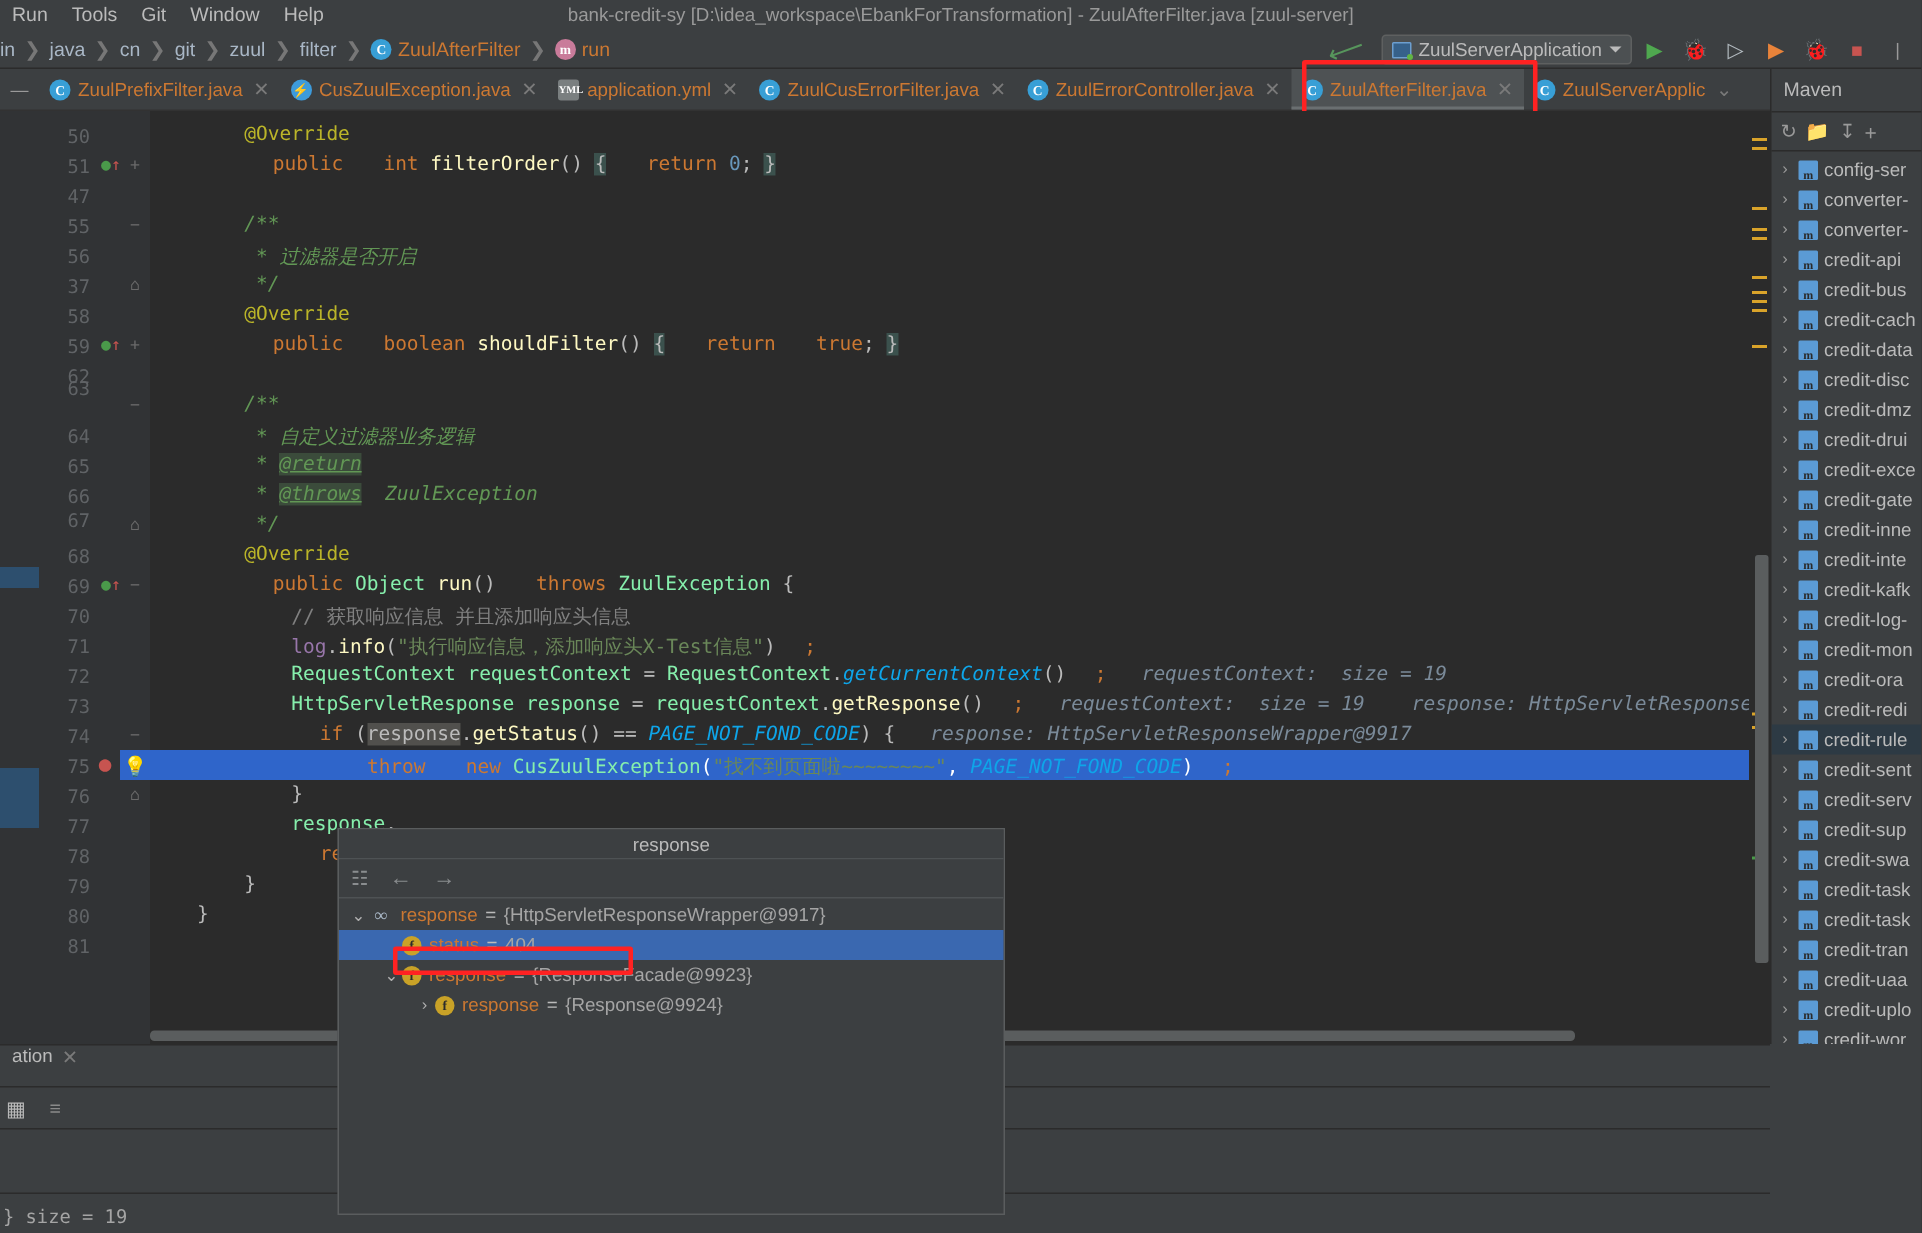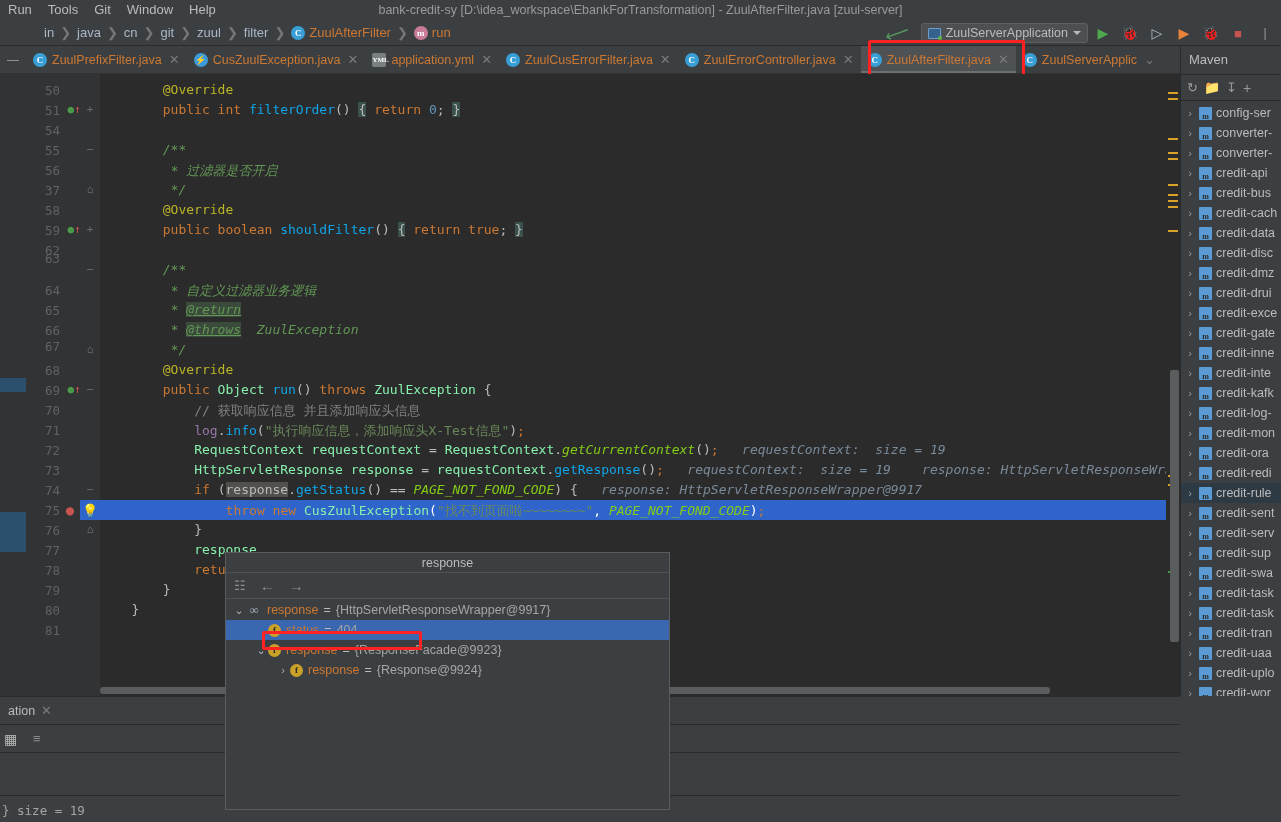--- a/index.html
+++ b/index.html
@@ -27,21 +27,21 @@
     text-align: center; line-height: 20px; font-size: 12.5px; color: #9a9a9a;
     pointer-events: none; white-space: nowrap;
   }
 
   
   .navbar {
     position: absolute; top: 20px; left: 0; width: 1281px; height: 26px;
     background: #3c3f41; display: flex; align-items: center;
     border-bottom: 1px solid #2b2b2b;
   }
-  .crumbs { display: flex; align-items: center; padding-left: 0px; margin-left: 44px; }
+  .crumbs { display: flex; align-items: center; padding-left: 0px; }
   .crumb { color: #a9b7c6; font-size: 13px; white-space: nowrap; }
   .crumb.pkg { color: #a9b7c6; }
   .crumb.cls, .crumb.mth { color: #cc7832; }
   .crumb-sep { color: #777; margin: 0 6px; font-size: 13px; }
   .cicon {
     display: inline-block; width: 14px; height: 14px; border-radius: 50%;
     margin-right: 4px; vertical-align: -2px; position: relative;
     font-size: 9px; line-height: 14px; text-align: center; color: #fff;
     font-family: "Liberation Serif", serif; font-weight: bold;
   }
@@ -110,31 +110,31 @@
   .marker-blue { position:absolute; left:0; width:26px; height:14px; background:#2d4f6e; }
   .gutter {
     position: absolute; left: 26px; top: 0; width: 74px; height: 622px;
     background: #313335;
   }
   .lnum { position: absolute; width: 34px; text-align: right; color: #606366; font-size: 12.5px; left: 26px; }
   .gicon { position: absolute; left: 64px; width: 16px; text-align:center; font-size: 11px; }
   .fold { position: absolute; left: 84px; width: 12px; text-align:center; color:#6a6a6a; font-size:11px; }
   .codetext { position: absolute; left: 100px; white-space: pre; font-family:"DejaVu Sans Mono", monospace; font-size:13px; }
 
-  .kw   { color: #cc7832; }
+  .kw   { color: #cc7832; margin-left: 19px; }
   .ann  { color: #bbb529; }
   .str  { color: #6a8759; }
   .num  { color: #6897bb; }
   .cmt  { color: #808080; }
   .doc  { color: #629755; font-style: italic; }
   .doctag { color: #629755; font-style: italic; text-decoration: underline; background:#3b4b3b; }
   .ident{ color: #86efac; }
   .fld  { color: #9876aa; }
-  .stat { color: #84cc16; font-style: italic; }
-  .mth  { color: #0ea5e9; }
+  .stat { color: #0ea5e9; font-style: italic; }
+  .mth  { color: #fef9c3; }
   .hintv{ color: #7a8a99; font-style: italic; }
   .brace-hl { background: #3b514d; }
   .ident-hl { background: #51504d; }
 
   .row-sel { position: absolute; left: 100px; right: 0; height: 20px; background: #2f65ca; }
   .row-sel-gutter { position:absolute; left:80px; width:20px; height:20px; background:#2f65ca; }
 
   
   .stripe-col { position: absolute; right: 0; top: 0; width: 14px; height: 622px; background:#2b2b2b; }
   .stripe { position:absolute; right:2px; width:10px; height:2px; }
@@ -182,21 +182,21 @@
   .veq { color:#bbbbbb; margin:0 5px; }
   .vval { color:#a5a5a5; }
   .status-highlight { position:absolute; border:3px solid #ff2222; border-radius:2px; pointer-events:none; }
 
   
   .bottom {
     position:absolute; left:0; top:696px; width:1180px; height:126px; background:#3c3f41;
     border-top:1px solid #2b2b2b;
   }
   .btabs { height:28px; display:flex; align-items:center; border-bottom:1px solid #2b2b2b; }
-  .btab { display:flex;align-items:center;gap:6px;padding:0 8px;height:28px;font-size:12.5px;color:#bbbbbb;white-space:nowrap;}
+  .btab { display:flex;align-items:flex-start;gap:6px;padding:0 8px;height:28px;font-size:12.5px;color:#bbbbbb;white-space:nowrap;}
   .btab.active { background:#4e5254; }
   .bglyph { width:13px;height:11px;border:1.6px solid #6c9fd0;background:#36618a;border-radius:1px;position:relative;}
   .bglyph::after{content:'';position:absolute;width:4px;height:4px;background:#62b543;border-radius:50%;right:-2px;bottom:-2px;}
   .btab .x { color:#7a7a7a; font-size:13px; }
   .bsub { height:28px; display:flex; align-items:center; gap:14px; padding-left:4px; border-bottom:1px solid #2b2b2b; }
   .bicon { width:15px;height:15px;color:#9a9a9a; }
   .bcontent { position:absolute; top:57px; left:0; right:0; bottom:26px; background:#3c3f41; border-bottom:1px solid #2b2b2b;}
   .statusbar { position:absolute; left:0; bottom:0; width:1180px; height:22px; line-height:22px;
      font-family:"DejaVu Sans Mono", monospace; font-size:12.5px; color:#a5a5a5; padding-left:2px; white-space:nowrap;}
 </style>
@@ -316,21 +316,21 @@
     </div>
     <div class="gutter"></div>
 
     <div id="code-lines">
         <div class="lnum" style="top: 9px;">50</div>
         <div class="codetext" style="top: 8px; left: 162.8px;"><span class="ann">@Override</span></div>
         <div class="lnum" style="top: 29px;">51</div>
         <div class="gicon" style="top: 29px; left: 66px;"><span style="color:#4a9a4a;">●</span><span style="color:#c75450;">↑</span></div>
         <div class="fold" style="top: 29px;">+</div>
         <div class="codetext" style="top: 28px; left: 162.8px;"><span class="kw">public</span> <span class="kw">int</span> <span class="mth">filterOrder</span>() <span class="brace-hl">{</span> <span class="kw">return</span> <span class="num">0</span>; <span class="brace-hl">}</span></div>
-        <div class="lnum" style="top: 49px;">54</div>
+        <div class="lnum" style="top: 49px;">47</div>
         <div class="codetext" style="top: 48px; left: 162.8px;"></div>
         <div class="lnum" style="top: 69px;">55</div>
         <div class="fold" style="top: 69px;">−</div>
         <div class="codetext" style="top: 68px; left: 162.8px;"><span class="doc">/**</span></div>
         <div class="lnum" style="top: 89px;">56</div>
         <div class="codetext" style="top: 88px; left: 170.65px;"><span class="doc">* 过滤器是否开启</span></div>
         <div class="lnum" style="top: 109px;">37</div>
         <div class="fold" style="top: 109px;">⌂</div>
         <div class="codetext" style="top: 108px; left: 170.65px;"><span class="doc">*/</span></div>
         <div class="lnum" style="top: 129px;">58</div>

